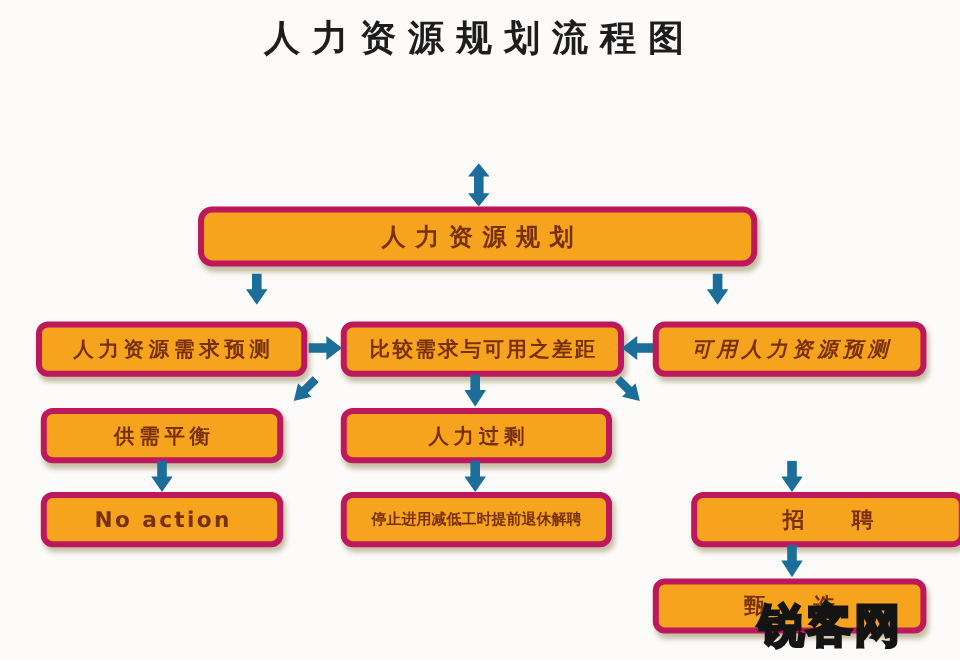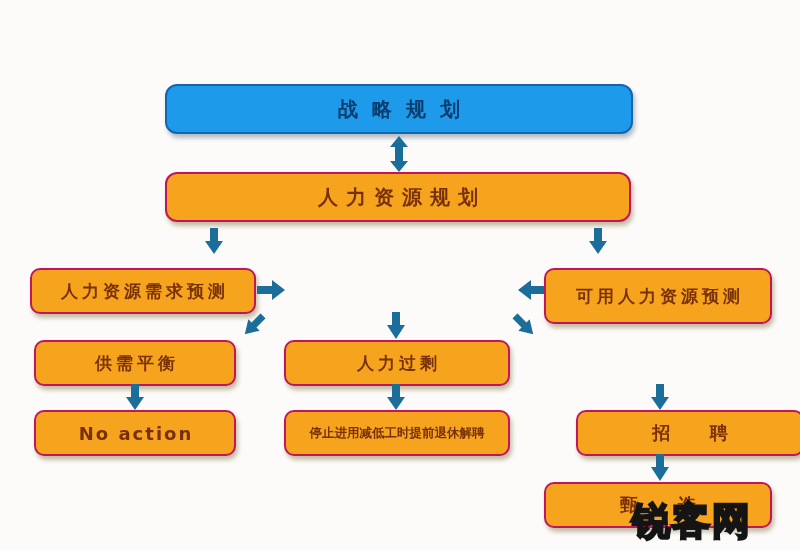--- a/index.html
+++ b/index.html
@@ -13,21 +13,21 @@
   }
   .box{
     position:absolute;display:flex;align-items:center;justify-content:center;
     font-weight:bold;border-radius:10px;box-sizing:border-box;text-align:center;
   }
   .blue{
     background:#1e9aea;border:2px solid #1366ad;color:#0a3c6e;
     box-shadow:2px 4px 4px rgba(95,110,135,.45);border-radius:12px;
   }
   .orange{
-    background:#f6a41d;border:2px solid #be185d;color:#78300a;
+    background:#f6a41d;border:5px solid #be185d;color:#78300a;
     box-shadow:2px 4px 4px rgba(130,112,62,.45);
   }
   .blue span,.orange span{display:block;}
   .sp14 span{letter-spacing:14px;padding-left:14px;}
   .sp8 span{letter-spacing:8px;padding-left:8px;}
   .sp4 span{letter-spacing:4px;padding-left:4px;}
   .sp2 span{letter-spacing:2px;padding-left:2px;}
   .spread span{letter-spacing:2.2em;padding-left:2.2em;}
   .f20{font-size:20px;}
   .f17{font-size:17px;align-items:center;}
@@ -39,24 +39,22 @@
   .watermark{
     position:absolute;left:632px;top:496px;font-size:38px;font-weight:bold;
     color:#f7a41d;-webkit-text-stroke:2.5px #141414;letter-spacing:2px;
   }
 </style>
 </head>
 <body>
 
 <div id="stage">
 
+  <div class="page-title">人力资源规划流程图</div>
 
-  <div class="box blue f20 sp14" style="left:165px;top:84px;width:468px;height:50px;">
-    <span>战略规划</span>
-  </div>
 
   <svg class="arrow" style="left:390px;top:136px;" width="18" height="36" viewBox="0 0 18 36">
     <path d="M9 0 L18 11 H13 V25 H18 L9 36 L0 25 H5 V11 H0 Z" fill="#1b6e99"></path>
   </svg>
 
   <div class="box orange f20 sp8" style="left:165px;top:172px;width:466px;height:50px;border-radius:12px;">
     <span>人力资源规划</span>
   </div>
 
   <svg class="arrow" style="left:205px;top:228px;" width="18" height="26" viewBox="0 0 18 26">
@@ -67,26 +65,29 @@
   </svg>
 
   <div class="box orange f17 sp4" style="left:30px;top:268px;width:226px;height:46px;">
     <span>人力资源需求预测</span>
   </div>
 
   <svg class="arrow" style="left:257px;top:280px;" width="28" height="20" viewBox="0 0 28 20">
     <path d="M0 6 H15 V0 L28 10 L15 20 V14 H0 Z" fill="#1b6e99"></path>
   </svg>
 
+  <div class="box orange f17 sp2" style="left:284px;top:268px;width:236px;height:46px;">
+    <span>比较需求与可用之差距</span>
+  </div>
 
   <svg class="arrow" style="left:518px;top:280px;" width="28" height="20" viewBox="0 0 28 20">
     <path d="M28 6 H13 V0 L0 10 L13 20 V14 H28 Z" fill="#1b6e99"></path>
   </svg>
 
-  <div class="box orange f17 sp4" style="left:544px;top:268px;width:228px;height:56px;">
+  <div class="box orange f17 sp4" style="left:544px;top:268px;width:228px;height:46px;font-style:italic;">
     <span>可用人力资源预测</span>
   </div>
 
   <svg class="arrow rot-dl" style="left:246px;top:312px;" width="16" height="26" viewBox="0 0 16 26">
     <path d="M4.5 0 H11.5 V13 H16 L8 26 L0 13 H4.5 Z" fill="#1b6e99"></path>
   </svg>
   <svg class="arrow" style="left:387px;top:312px;" width="18" height="27" viewBox="0 0 18 27">
     <path d="M5 0 H13 V13 H18 L9 27 L0 13 H5 Z" fill="#1b6e99"></path>
   </svg>
   <svg class="arrow rot-dr" style="left:516px;top:312px;" width="16" height="26" viewBox="0 0 16 26">

